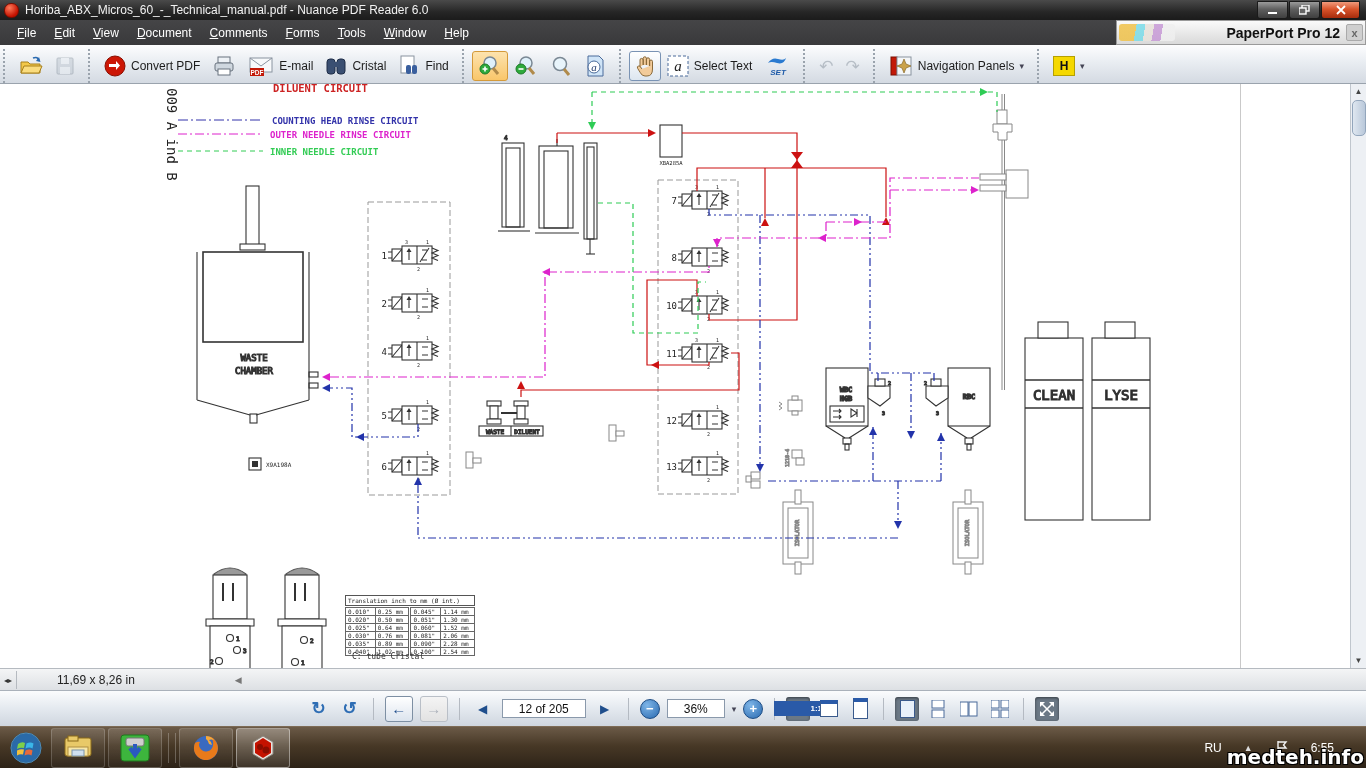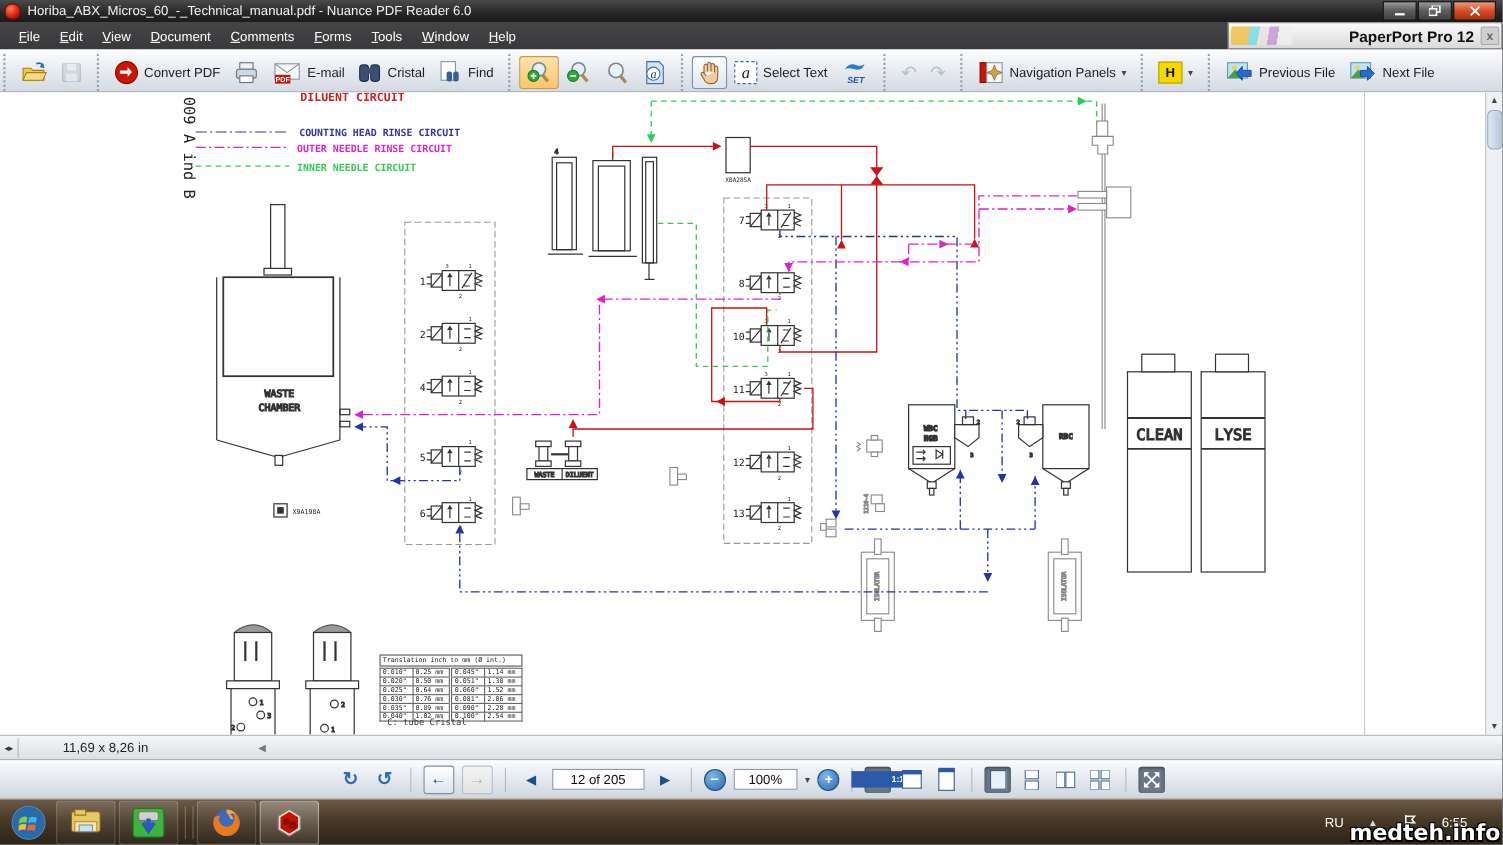--- a/index.html
+++ b/index.html
@@ -287,40 +287,20 @@
           <path d="M15,4 L17,9 L22,11 L17,13 L15,18 L13,13 L8,11 L13,9 Z" fill="#caa24a" stroke="#8a6a2a" stroke-width=".7"></path>
           </svg>
         <span class="lbl">Navigation Panels</span>
         <span class="caret">▾</span>
       </div>
     </div>
     <div class="tgroup sep">
       <div class="tbtn">
         <span style="display:inline-flex;width:20px;height:18px;background:#f5d800;border:1px solid #b5a000;align-items:center;justify-content:center;font-weight:bold;color:#111;">H</span>
         <span class="caret">▾</span>
-      </div>
-    </div>
-    <div class="tgroup sep">
-      <div class="tbtn">
-        <svg width="26" height="22">
-          <rect x="2" y="2" width="18" height="14" fill="#bfe3f2" stroke="#6a94aa"></rect>
-          <circle cx="8" cy="6.5" r="2.2" fill="#f5d24a"></circle>
-          <path d="M2,16 L9,8 L15,16 Z" fill="#4aa04a"></path>
-          <path d="M24,10 L15,10 L15,6 L9,13 L15,20 L15,16 L24,16 Z" fill="#2a6ad0" stroke="#1a4a9a" transform="scale(0.9) translate(2,0)"></path>
-          </svg>
-        <span class="lbl">Previous File</span>
-      </div>
-      <div class="tbtn">
-        <svg width="26" height="22">
-          <rect x="2" y="2" width="18" height="14" fill="#bfe3f2" stroke="#6a94aa"></rect>
-          <circle cx="8" cy="6.5" r="2.2" fill="#f5d24a"></circle>
-          <path d="M2,16 L9,8 L15,16 Z" fill="#4aa04a"></path>
-          <path d="M10,10 L17,10 L17,6 L24,13 L17,20 L17,16 L10,16 Z" fill="#2a6ad0" stroke="#1a4a9a" transform="scale(0.9) translate(2,0)"></path>
-          </svg>
-        <span class="lbl">Next File</span>
       </div>
     </div>
   </div>
 
   <div id="docarea">
     <svg id="diagram" width="1366" height="584" viewBox="0 0 1366 584">
 
       <g font-family="DejaVu Sans Mono,monospace" font-size="9" font-weight="bold">
         <text x="273" y="8" font-size="10.5" fill="#cc2222">DILUENT CIRCUIT</text>
         <line x1="178" y1="36" x2="263" y2="36" stroke-dasharray="10,3,2,3" stroke="#3333aa"></line>
@@ -767,21 +747,21 @@
     <span class="nbtn rot">↺</span>
     <span class="nsep"></span>
     <span class="histbtn">←</span>
     <span class="histbtn disabled">→</span>
     <span class="nsep"></span>
     <span class="nbtn pgarrow">◀</span>
     <span class="field" id="page-field">12 of 205</span>
     <span class="nbtn pgarrow">▶</span>
     <span class="nsep"></span>
     <span class="zoomcirc">−</span>
-    <span class="field" id="zoom-field">100%</span>
+    <span class="field" id="zoom-field">36%</span>
     <span class="caret">▾</span>
     <span class="zoomcirc">+</span>
     <span class="nsep"></span>
     <span class="vbtn pressed">
       <span class="ratio">1:1</span>
       </span>
     <span class="vbtn">
       <span class="pageicon" style="width:16px;height:12px;"></span>
       </span>
     <span class="vbtn">

